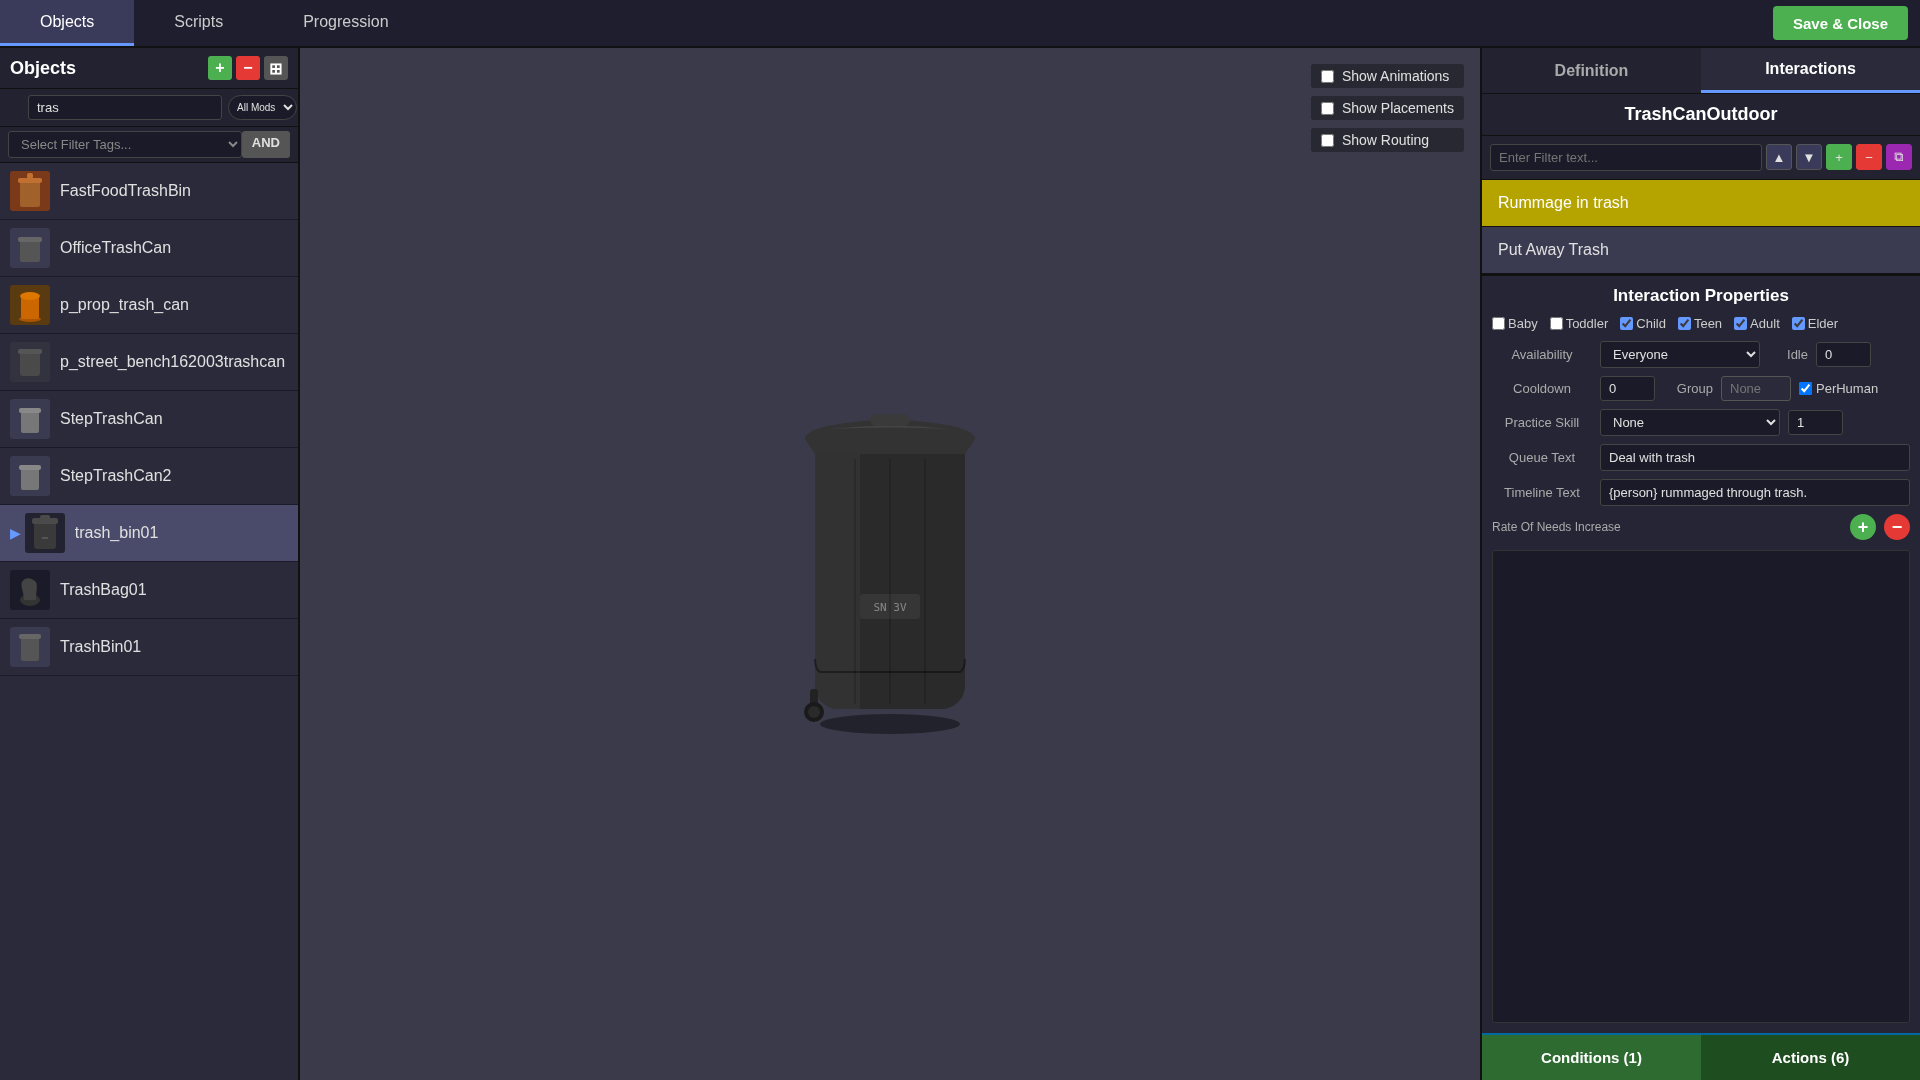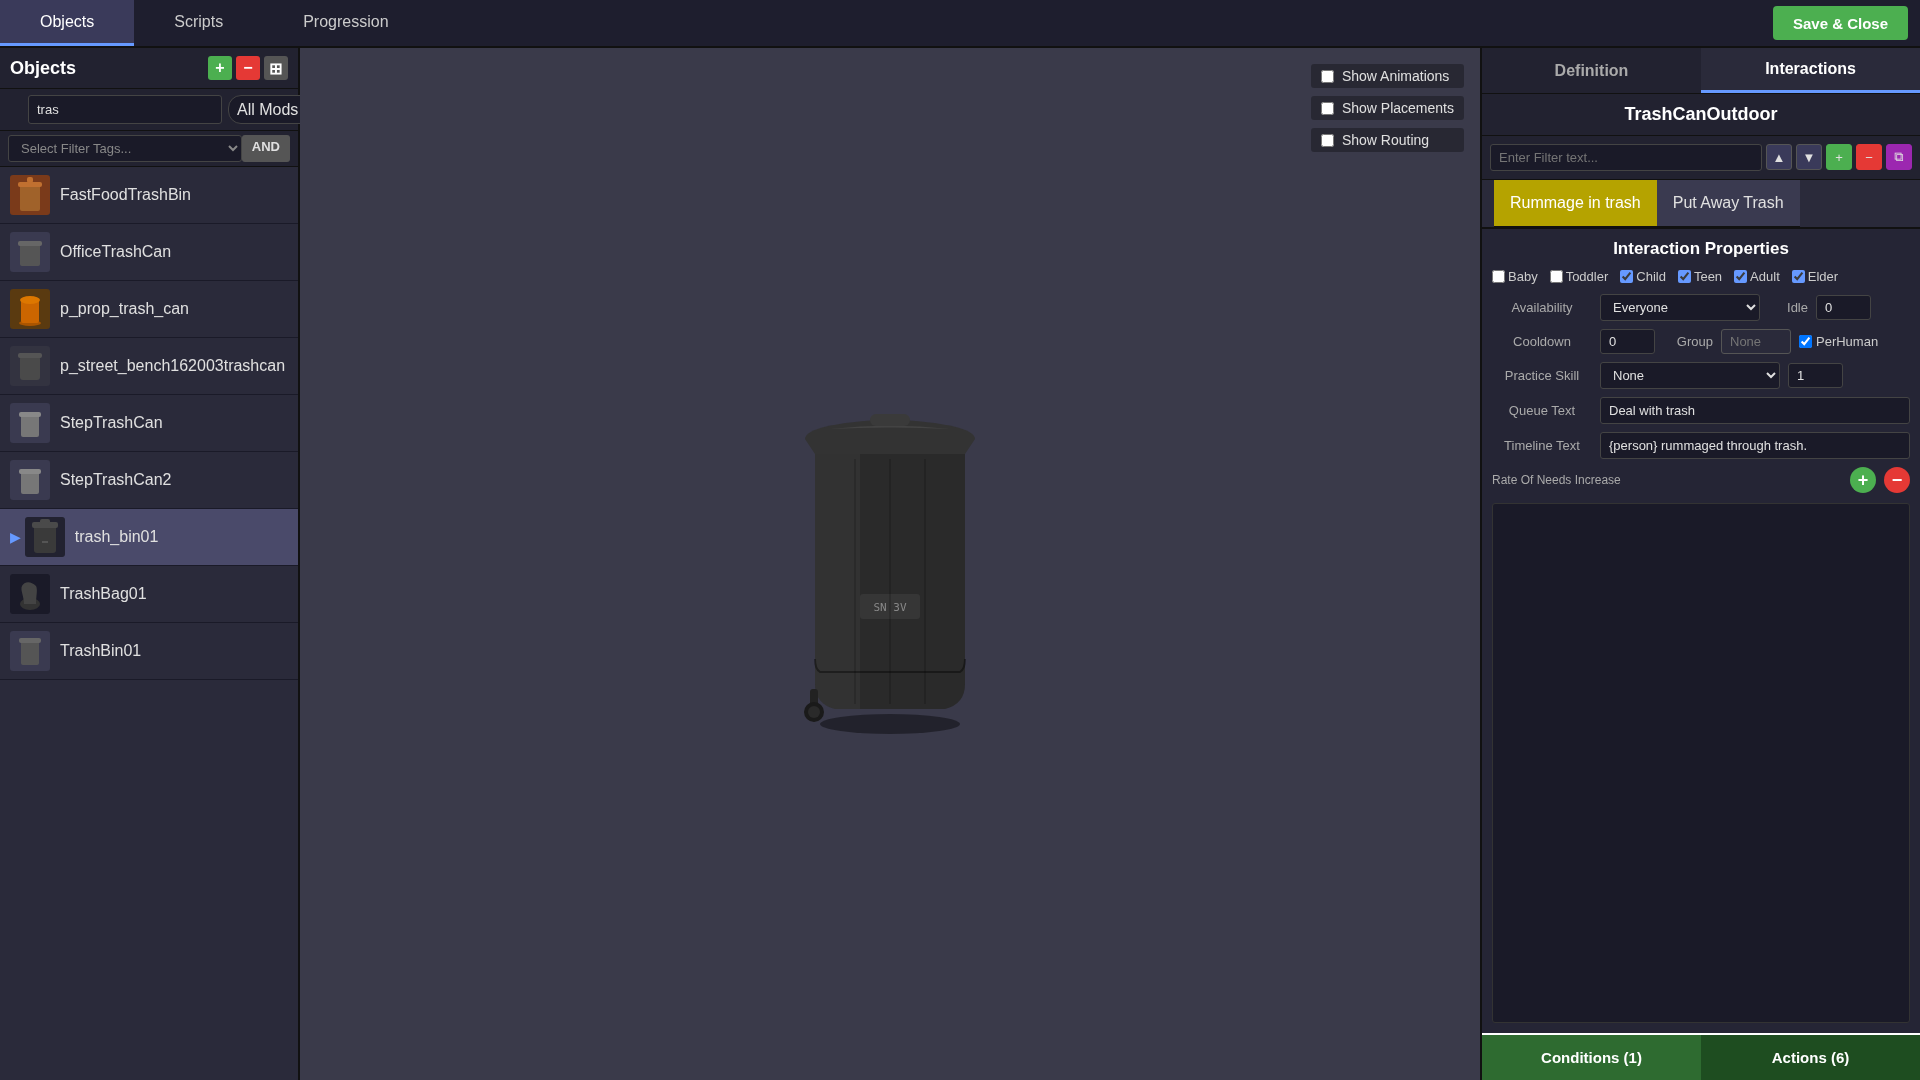--- a/index.html
+++ b/index.html
@@ -113,21 +113,21 @@
       border-radius: 3px;
       font-size: 13px;
       margin-left: 20px;
     }
     .mods-select {
       padding: 4px;
       background: #1a1a28;
       border: 1px solid #444;
       color: #e0e0e0;
       border-radius: 13px;
-      font-size: 16px;
+      font-size: 10px;
     }
 
     .filter-tags-row {
       display: flex;
       gap: 0;
       padding: 4px 8px;
       background: #222230;
       border-bottom: 1px solid #111;
     }
     .filter-tags-select {
@@ -289,22 +289,21 @@
       align-items: center;
       justify-content: center;
     }
     .nav-btn-green { background: #4CAF50; border-color: #4CAF50; }
     .nav-btn-red { background: #e53935; border-color: #e53935; }
     .nav-btn-purple { background: #9c27b0; border-color: #9c27b0; }
 
     
     .interaction-list {
       display: flex;
-      flex-direction: row;
-      padding-left: 12px;
+      flex-direction: column;
     }
     .interaction-item {
       padding: 14px 16px;
       font-size: 16px;
       cursor: pointer;
       border-bottom: 1px solid #111;
     }
     .interaction-item.highlighted {
       background: #b5a300;
       color: #fff;
@@ -461,21 +460,21 @@
       background: #1a1a28;
       border: 1px solid #333;
       border-radius: 3px;
       min-height: 80px;
       margin-top: 4px;
     }
 
     
     .right-bottom-bar {
       display: flex;
-      border-top: 2px solid #ffffff;
+      border-top: 2px solid #0369a1;
     }
     .bottom-bar-btn {
       flex: 1;
       padding: 14px 0;
       font-size: 15px;
       font-weight: bold;
       cursor: pointer;
       border: none;
       color: white;
     }

